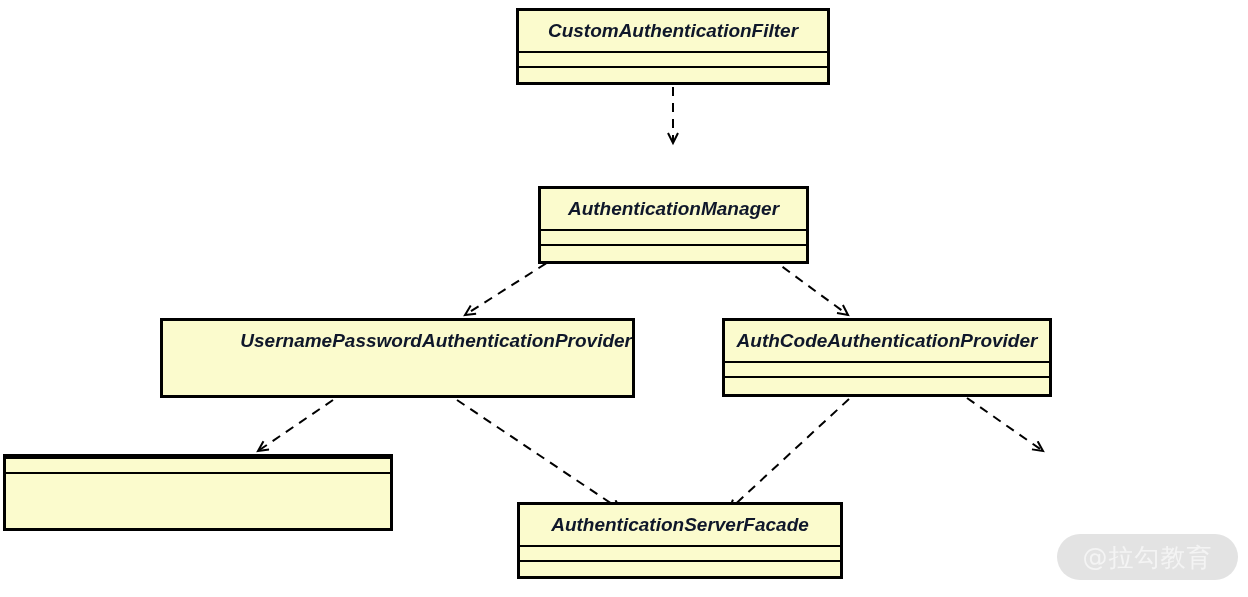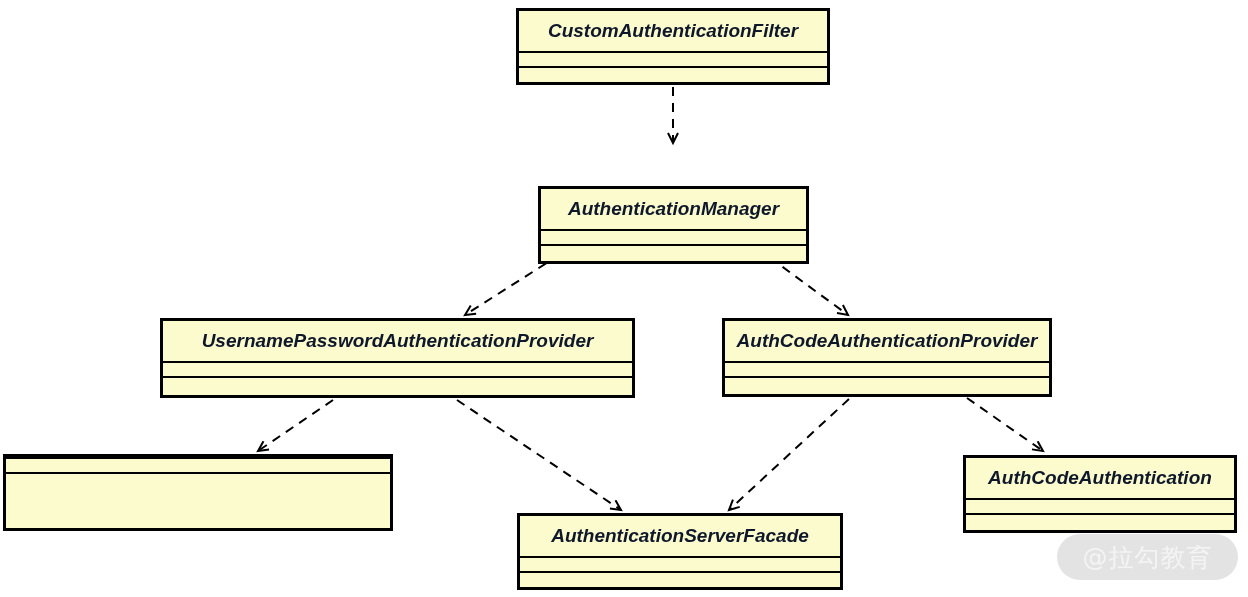--- a/index.html
+++ b/index.html
@@ -95,44 +95,39 @@
     <div class="attributes-compartment"></div>
     <div class="methods-compartment"></div>
   </div>
 
   <div class="uml-class" style="left:538px; top:146px; width:271px; height:78px;margin-top:40px;">
     <div class="name-compartment">AuthenticationManager</div>
     <div class="attributes-compartment"></div>
     <div class="methods-compartment"></div>
   </div>
 
-  <div class="uml-class" style="left:160px; top:318px; width:475px; height:80px;">
+  <div class="uml-class" style="left:160px; top:318px; width:475px; height:80px;align-items:flex-end;">
     <div class="name-compartment">UsernamePasswordAuthenticationProvider</div>
     <div class="attributes-compartment"></div>
     <div class="methods-compartment"></div>
   </div>
 
   <div class="uml-class" style="left:722px; top:318px; width:330px; height:79px;">
     <div class="name-compartment">AuthCodeAuthenticationProvider</div>
     <div class="attributes-compartment"></div>
     <div class="methods-compartment"></div>
   </div>
 
   <div class="uml-class" style="left:3px; top:454px; width:390px; height:77px;">
     <div class="attributes-compartment"></div>
     <div class="methods-compartment"></div>
   </div>
 
-  <div class="uml-class" style="left:517px; top:513px; width:326px; height:77px;">
+  <div class="uml-class" style="left:517px; top:502px; width:326px; height:77px;">
     <div class="name-compartment">AuthenticationServerFacade</div>
     <div class="attributes-compartment"></div>
     <div class="methods-compartment"></div>
   </div>
 
-  <div class="uml-class" style="left:963px; top:455px; width:274px; height:78px;">
-    <div class="name-compartment">AuthCodeAuthentication</div>
-    <div class="attributes-compartment"></div>
-    <div class="methods-compartment"></div>
-  </div>
 
   <div class="watermark">@拉勾教育</div>
 
 </div>
 
 </body></html>

